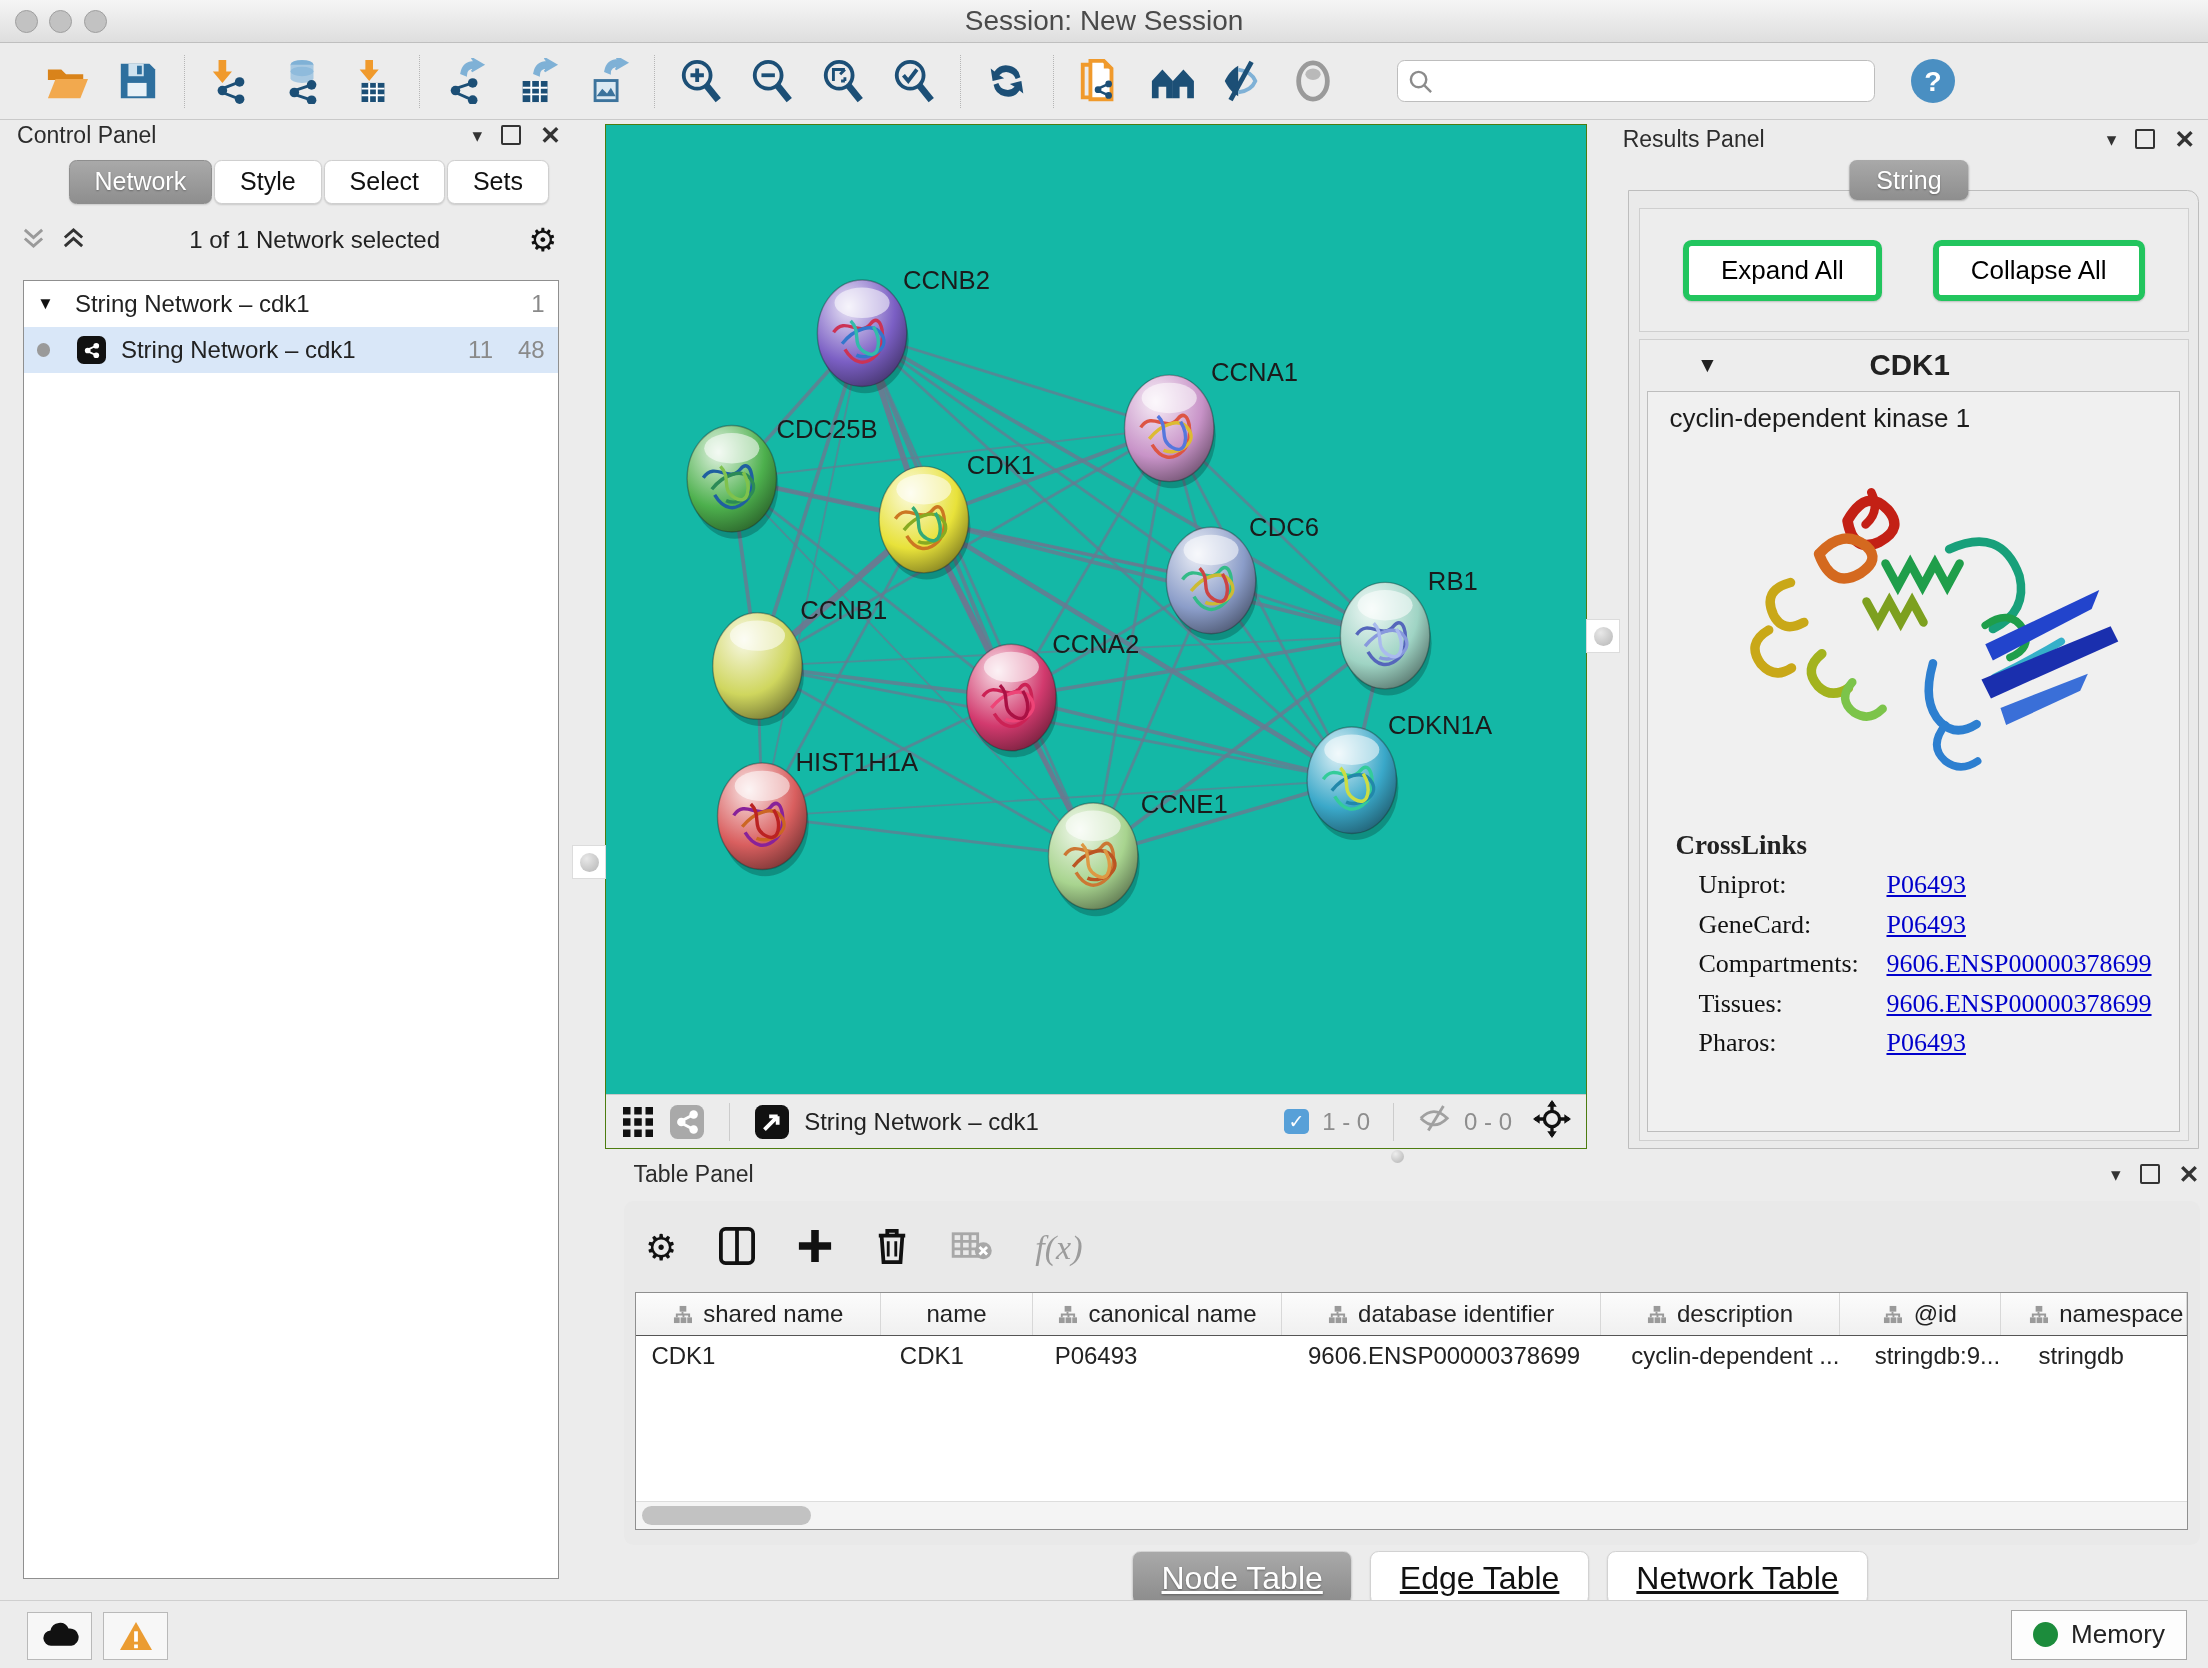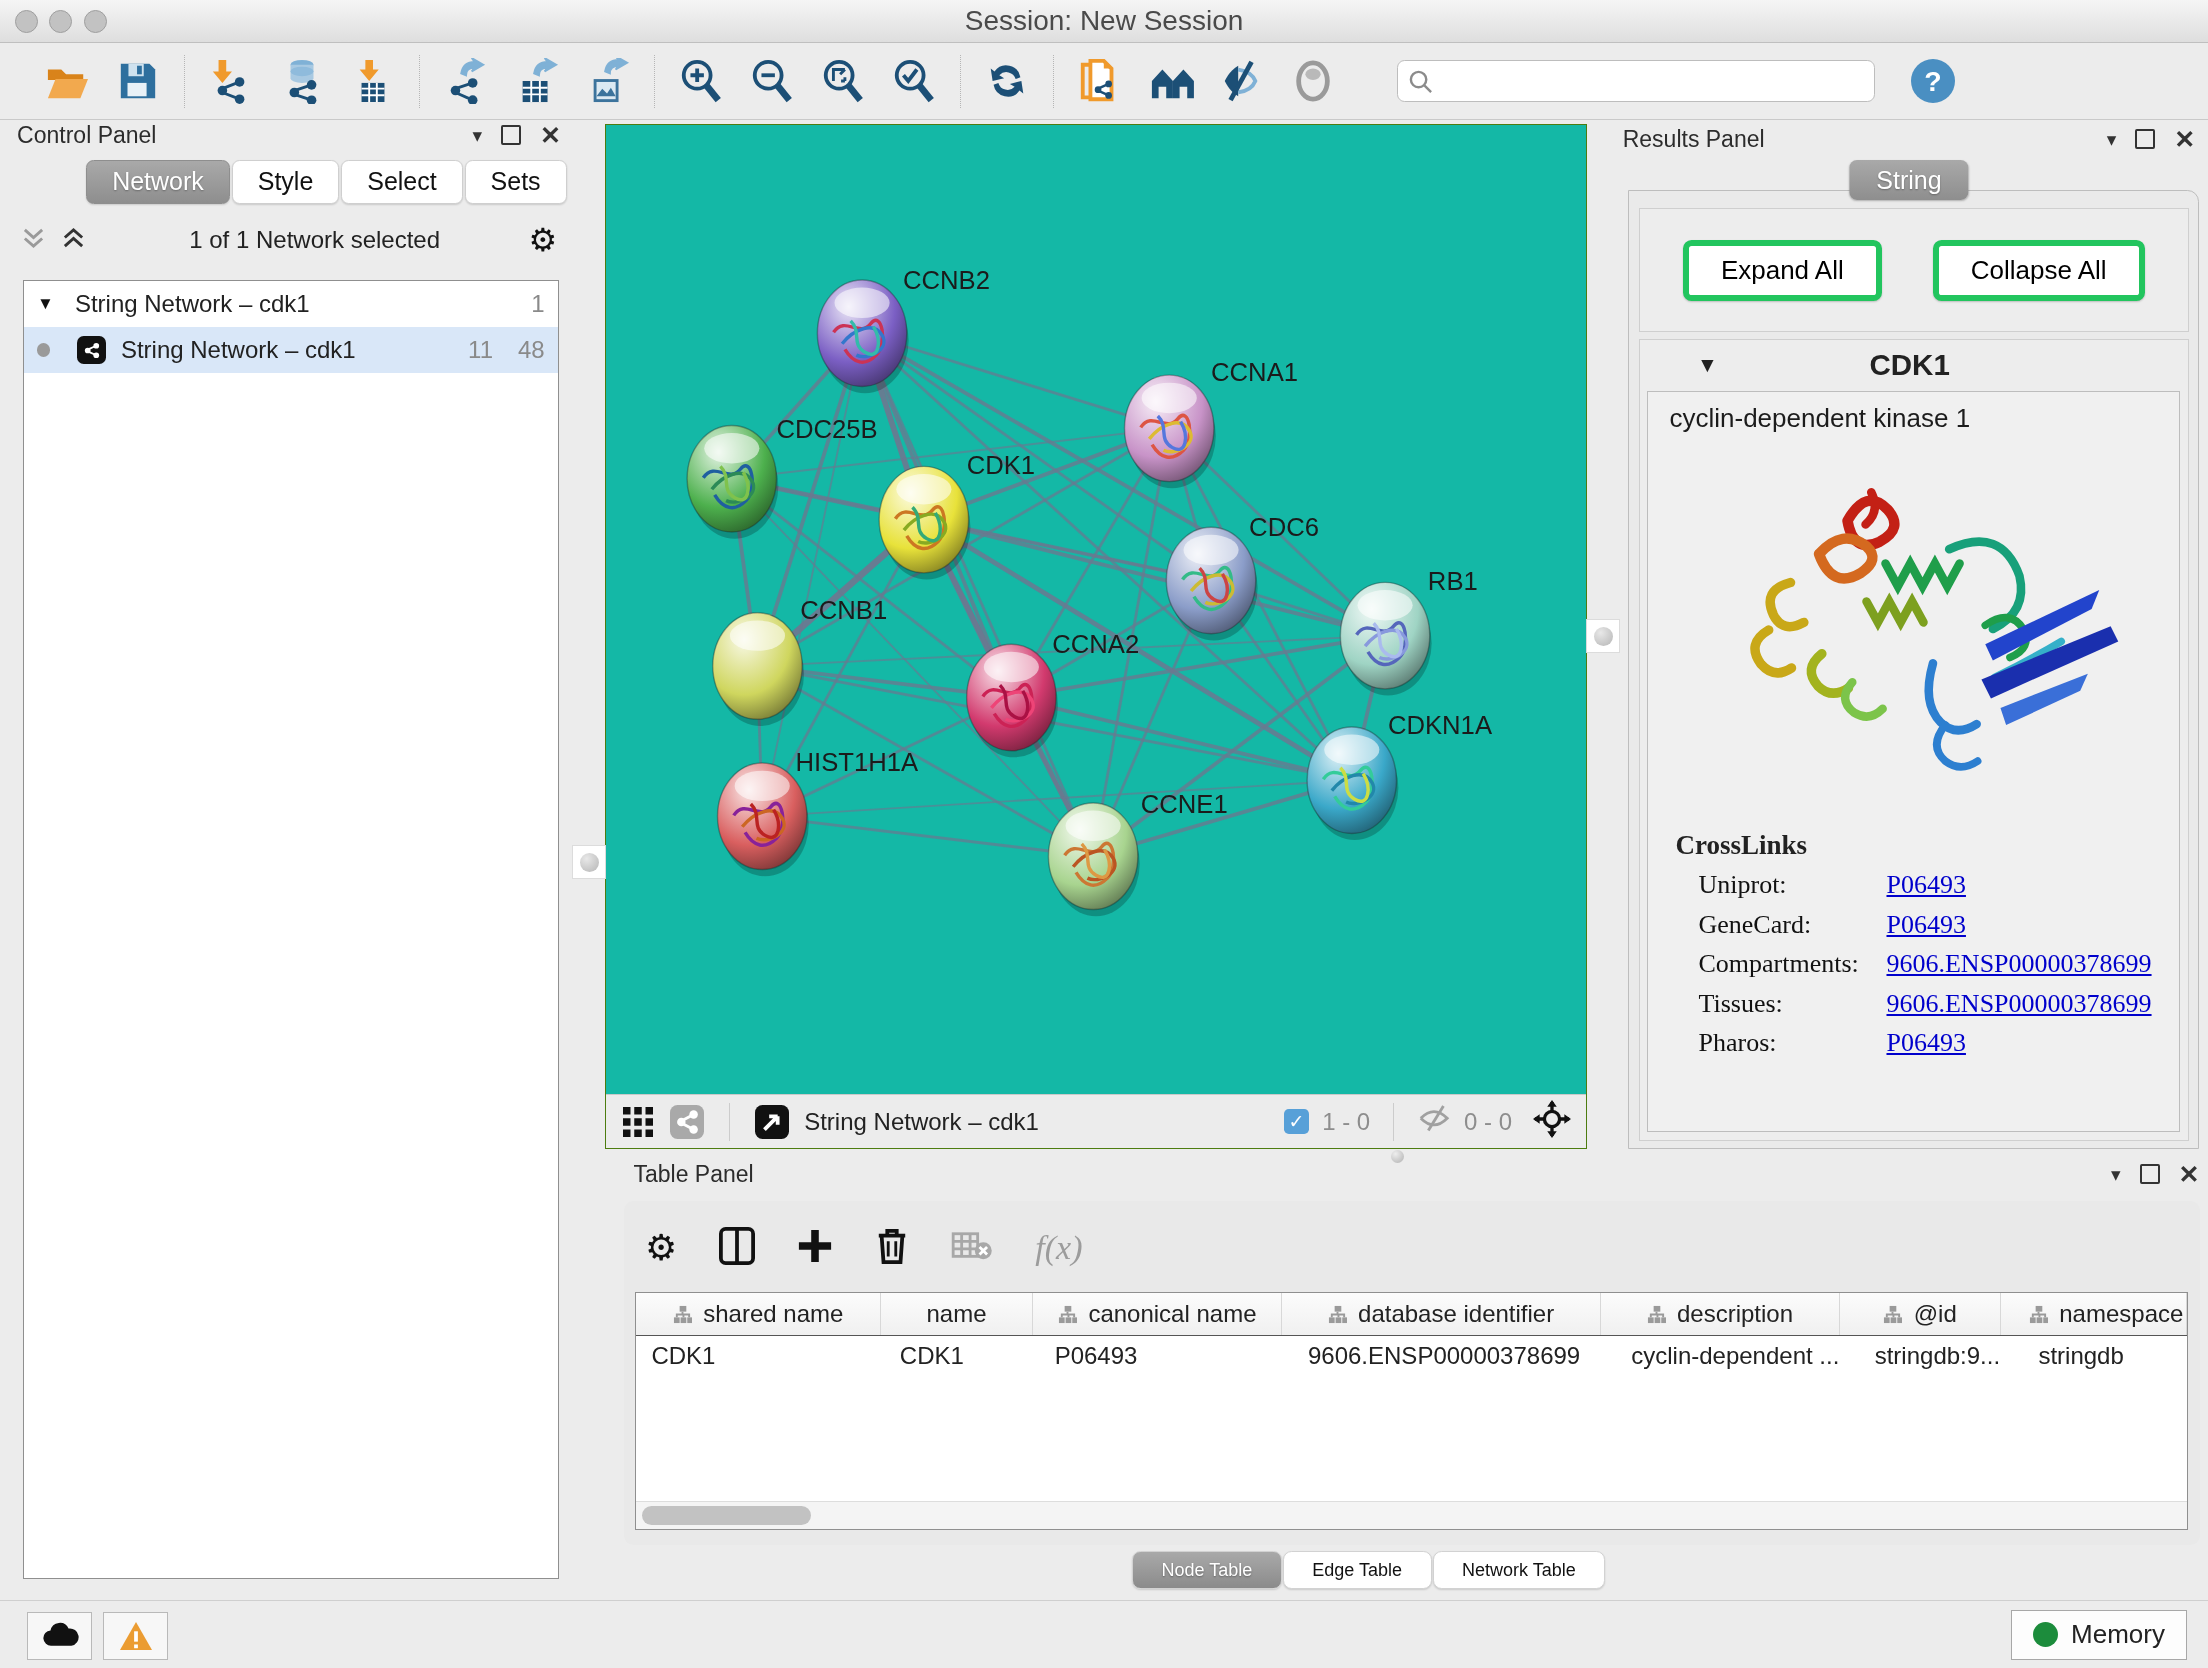--- a/index.html
+++ b/index.html
@@ -26,21 +26,21 @@
     display:flex;align-items:center;justify-content:center;margin-left:36px;}
   
   .panel-head{display:flex;align-items:center;font-size:23px;color:#2c2c2c;height:34px;}
   .panel-head .ph-title{flex:1;}
   .ph-btn{margin-left:19px;color:#333;display:flex;align-items:center;justify-content:center;}
   .ph-tri{font-size:19px;}
   .ph-sq{width:16px;height:16px;border:2.4px solid #333;border-radius:1.9px;}
   .ph-x{font-size:25px;font-weight:bold;}
   
   #control-panel{position:absolute;left:9.5px;top:118px;width:559px;height:1470px;}
-  .tabrow{display:flex;margin:7.6px 0 0 59px;justify-content:flex-end;}
+  .tabrow{display:flex;margin:7.6px 0 0 59px;}
   .tab{font-size:25px;padding:6.7px 25px;background:#fff;border:1px solid #cfcfcf;color:#111;
        border-radius:7.6px;margin-right:1.9px;box-shadow:0 1px 1.9px rgba(0,0,0,.15);}
   .tab.active{background:linear-gradient(#a9a9a9,#8e8e8e);color:#fff;text-shadow:0 1px 1.9px rgba(0,0,0,.3);border-color:#8e8e8e;}
   .cp-sub{display:flex;align-items:center;margin-top:15px;padding:0 11.4px;height:42px;}
   .cp-sub .chev{margin-right:15px;}
   .cp-sub .count{flex:1;text-align:center;font-size:24px;color:#222;}
   .gear{font-size:32px;color:#111;}
   #net-list{position:absolute;left:13.3px;right:9.5px;top:162px;bottom:9.5px;background:#fff;border:1.9px solid #8f8f8f;}
   .net-row{display:flex;align-items:center;height:46px;font-size:24px;padding:0 13.3px;}
   .net-row .grow{flex:1;}
@@ -93,22 +93,22 @@
   #tp-box{position:absolute;left:0;right:9.5px;top:44px;height:344px;background:#e9e9e9;border-radius:9.5px;}
   #tp-toolbar{display:flex;align-items:center;gap:42px;padding:17px 0 0 21px;height:59px;}
   #tp-table{position:absolute;left:11.4px;right:11.4px;top:91px;bottom:15px;background:#fff;border:1.9px solid #8f8f8f;overflow:hidden;}
   #tp-header{display:flex;background:linear-gradient(#fcfcfc,#f0f0f0);border-bottom:1.9px solid #555;height:42px;align-items:center;font-size:24px;}
   .col-h{display:flex;align-items:center;justify-content:center;gap:11.4px;border-right:1px solid #d8d8d8;height:100%;box-sizing:border-box;}
   #tp-row{display:flex;font-size:24px;height:40px;align-items:center;}
   .cell{padding-left:15px;box-sizing:border-box;white-space:nowrap;overflow:hidden;}
   #tp-hscroll{position:absolute;left:0;right:0;bottom:0;height:27px;background:#f4f4f4;border-top:1px solid #ddd;}
   #tp-thumb{position:absolute;left:5.7px;top:3.8px;width:169px;height:19px;border-radius:9.5px;background:#c2c2c2;}
   #tp-tabs{position:absolute;left:508px;top:394px;display:flex;}
-  .tp-tab{font-size:18px;padding:7.6px 28.5px;background:#fff;border:1px solid #d2d2d2;color:#111;border-radius:8.6px;margin-right:1px;
-    box-shadow:0 1px 1.9px rgba(0,0,0,.15);}
+  .tp-tab{font-size:32px;padding:7.6px 28.5px;background:#fff;border:1px solid #d2d2d2;color:#111;border-radius:8.6px;margin-right:18px;
+    box-shadow:0 1px 1.9px rgba(0,0,0,.15);text-decoration:underline;}
   .tp-tab.active{background:linear-gradient(#a9a9a9,#8b8b8b);color:#fff;text-shadow:0 1px 1.9px rgba(0,0,0,.35);}
   
   #statusbar{position:absolute;left:0;bottom:0;width:100%;height:67px;background:#ececec;border-top:1px solid #cfcfcf;}
   .sb-btn{position:absolute;top:10.5px;width:63px;height:46px;background:#f7f7f7;border:1px solid #b9b9b9;
     display:flex;align-items:center;justify-content:center;}
   #memory-btn{position:absolute;right:21px;top:8.6px;height:48px;background:#fdfdfd;border:1px solid #a8a8a8;
     display:flex;align-items:center;gap:13.3px;padding:0 21px;font-size:26px;}
   #memory-dot{width:25px;height:25px;border-radius:50%;background:#1c8c3c;}
   .node-label{font-size:27px;fill:#1b1b1b;}
 </style>

